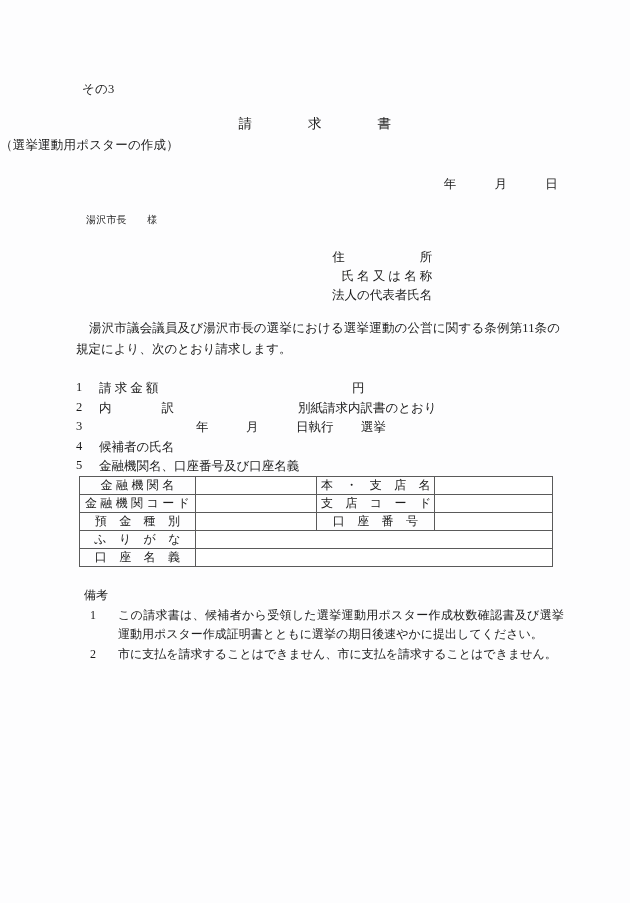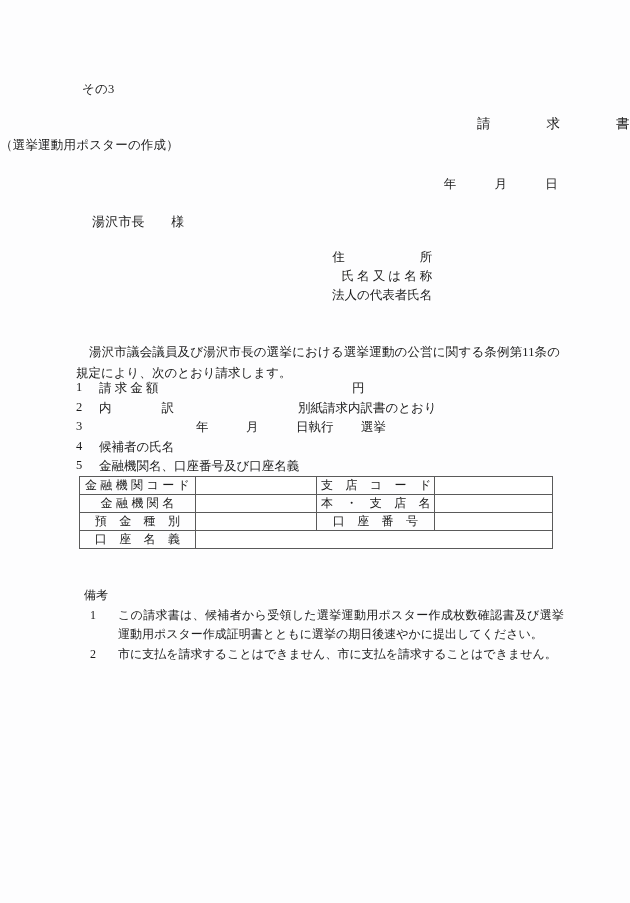--- a/index.html
+++ b/index.html
@@ -33,41 +33,42 @@
   
   .form-no {
     left: 82px;
     top: 80px;
     font-size: 12.5px;
   }
   .doc-title {
     left: 0;
     right: 0;
     top: 114px;
+    text-align: center;
     font-size: 13.5px;
     letter-spacing: 0.4px;
   }
   .doc-subtitle {
     left: 0;
     right: 0;
     top: 136px;
     text-align: left;
     font-size: 12.5px;
   }
   .date-line {
     left: 0;
     right: 72px;
     top: 175px;
     text-align: right;
     font-size: 12.5px;
   }
   .addressee {
-    left: 92px;
+    left: 86px;
     top: 213px;
-    font-size: 13px;
+    font-size: 10px;
   }
 
   
   .applicant {
     position: absolute;
     left: 332px;
     top: 248px;
     font-size: 12.5px;
     line-height: 19px;
     text-align: right;
@@ -77,21 +78,20 @@
   
   .body-para {
     position: absolute;
     left: 76px;
     top: 318px;
     width: 484px;
     font-size: 12.5px;
     line-height: 21px;
     text-indent: 13px;
     text-align: justify;
-    margin-top: 24px;
   }
 
   
   .items {
     position: absolute;
     left: 76px;
     top: 380px;
     width: 490px;
     font-size: 12.5px;
   }
@@ -218,36 +218,40 @@
 
   <table class="bank-table">
     <colgroup>
       <col style="width:116px">
       <col style="width:121px">
       <col style="width:118px">
       <col style="width:118px">
     </colgroup>
     <tbody>
       <tr>
+        <td class="lbl">金 融 機 関 名</td>
+        <td class="val"></td>
+        <td class="lbl">本　・　支　店　名</td>
+        <td class="val"></td>
+      </tr>
+      <tr>
         <td class="lbl">金 融 機 関 コ ー ド</td>
         <td class="val"></td>
         <td class="lbl">支　店　コ　ー　ド</td>
         <td class="val"></td>
       </tr>
       <tr>
-        <td class="lbl">金 融 機 関 名</td>
-        <td class="val"></td>
-        <td class="lbl">本　・　支　店　名</td>
-        <td class="val"></td>
-      </tr>
-      <tr>
         <td class="lbl">預　金　種　別</td>
         <td class="val"></td>
         <td class="lbl">口　座　番　号</td>
         <td class="val"></td>
+      </tr>
+      <tr class="furigana">
+        <td class="lbl">ふ　り　が　な</td>
+        <td class="val" colspan="3"></td>
       </tr>
       <tr>
         <td class="lbl">口　座　名　義</td>
         <td class="val" colspan="3"></td>
       </tr>
     </tbody>
   </table>
 
   <div class="notes">
     <div class="notes-title">備考</div>

